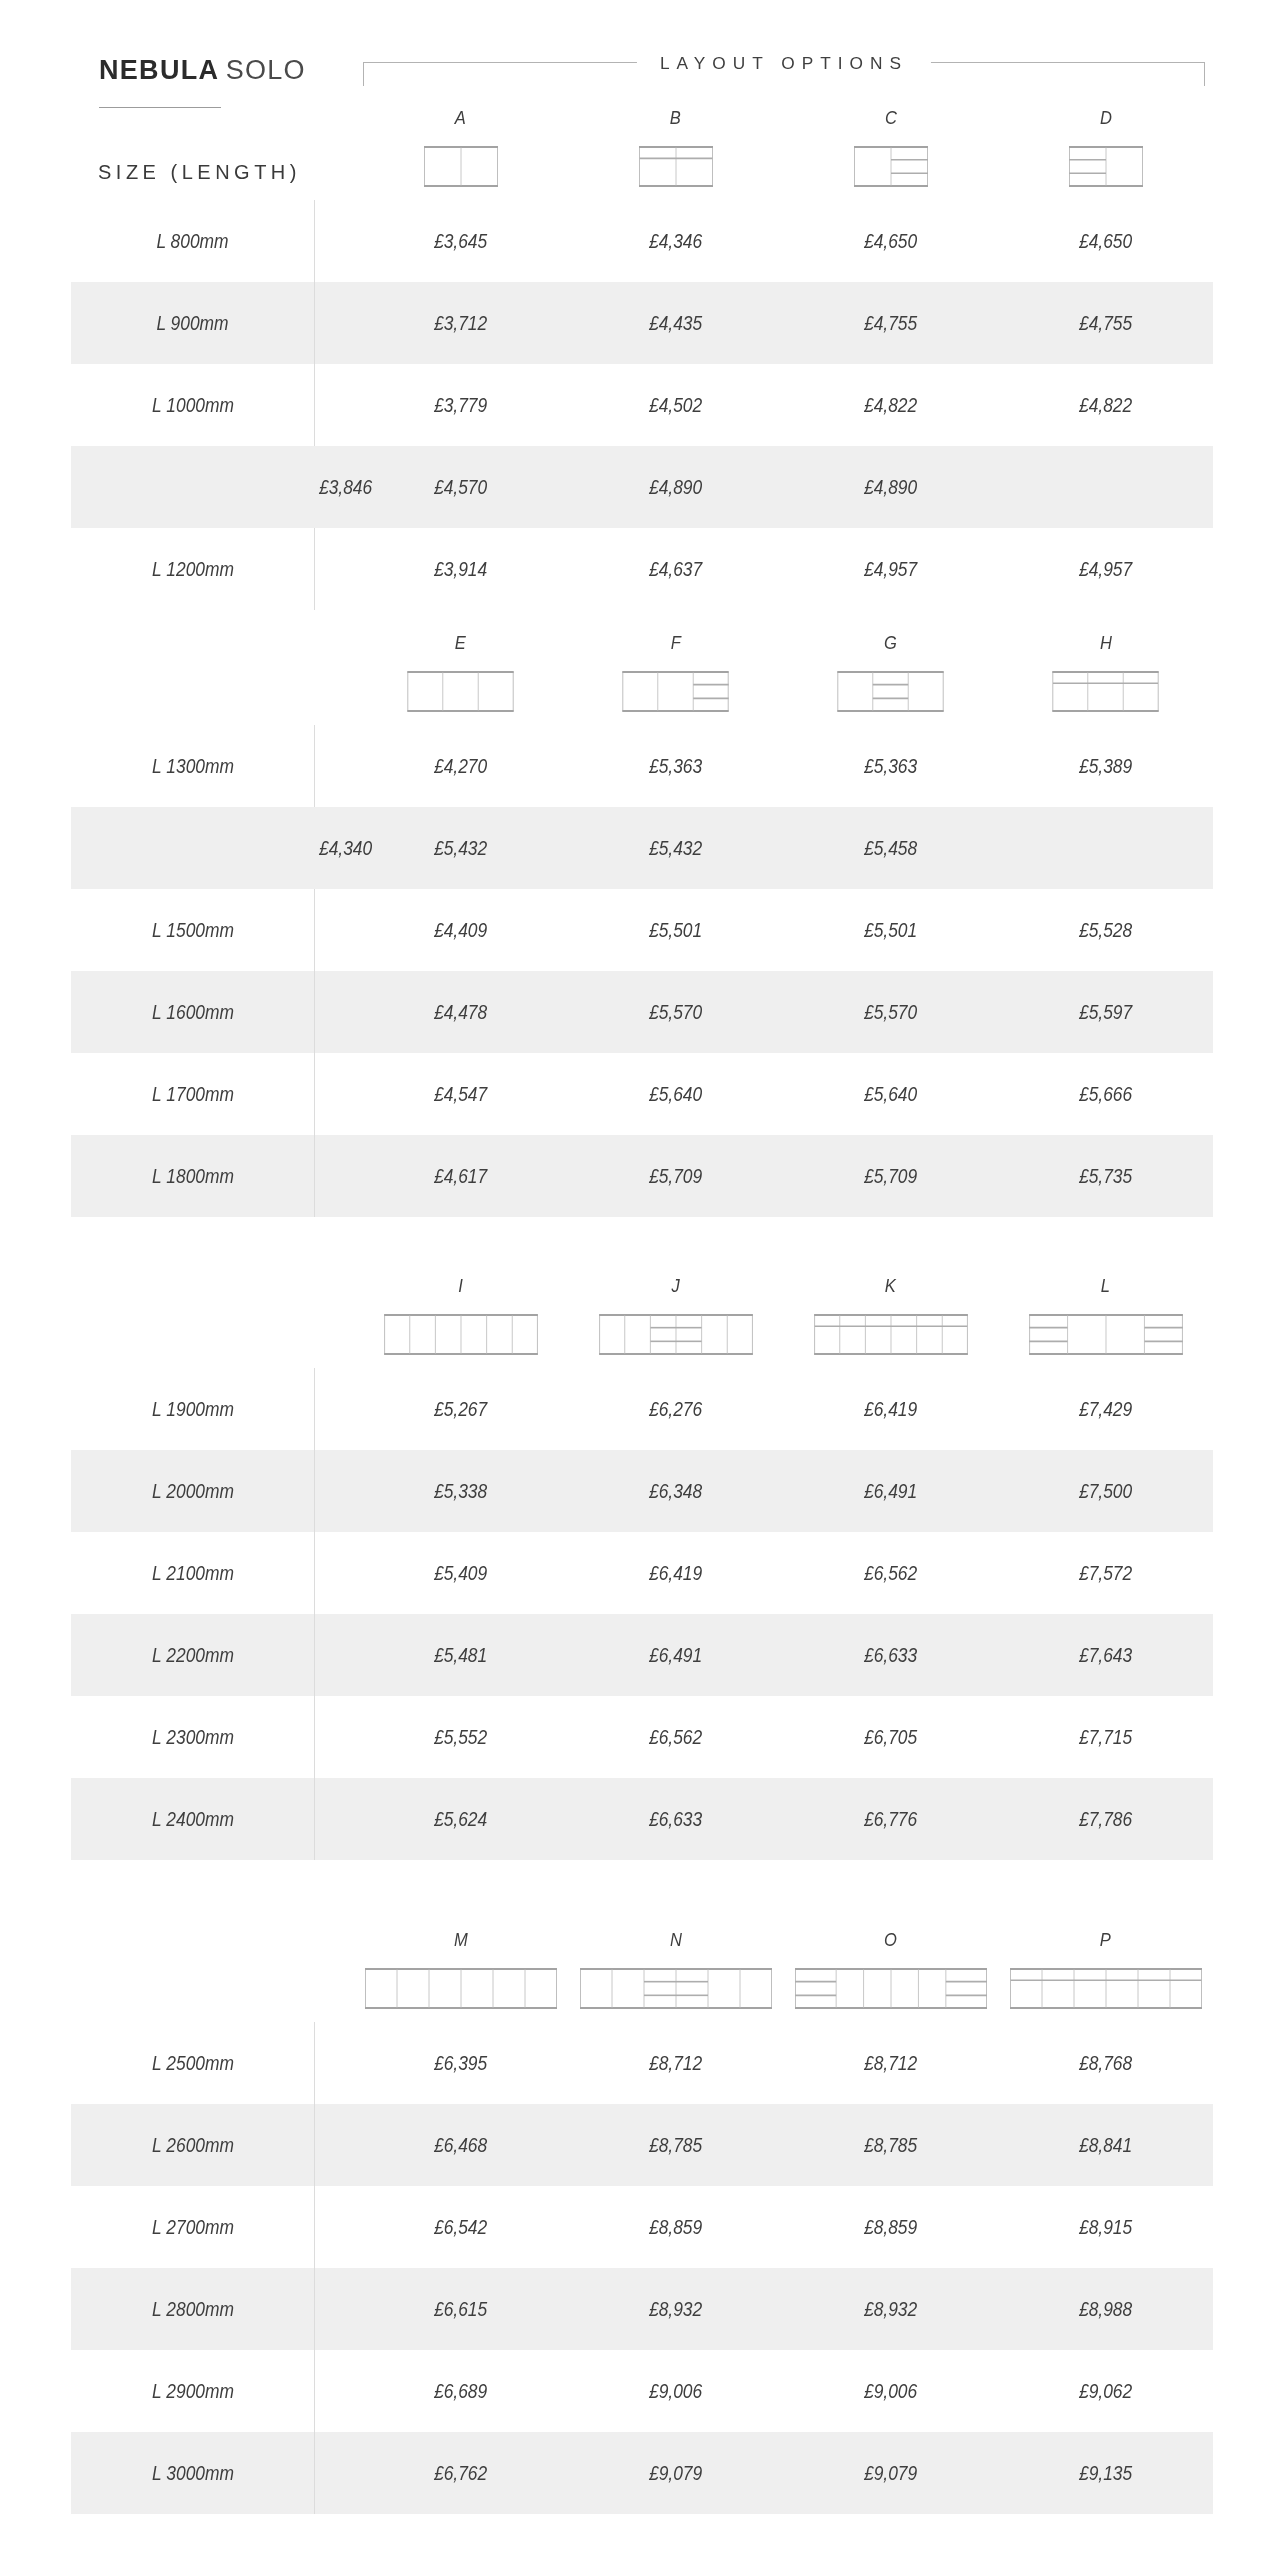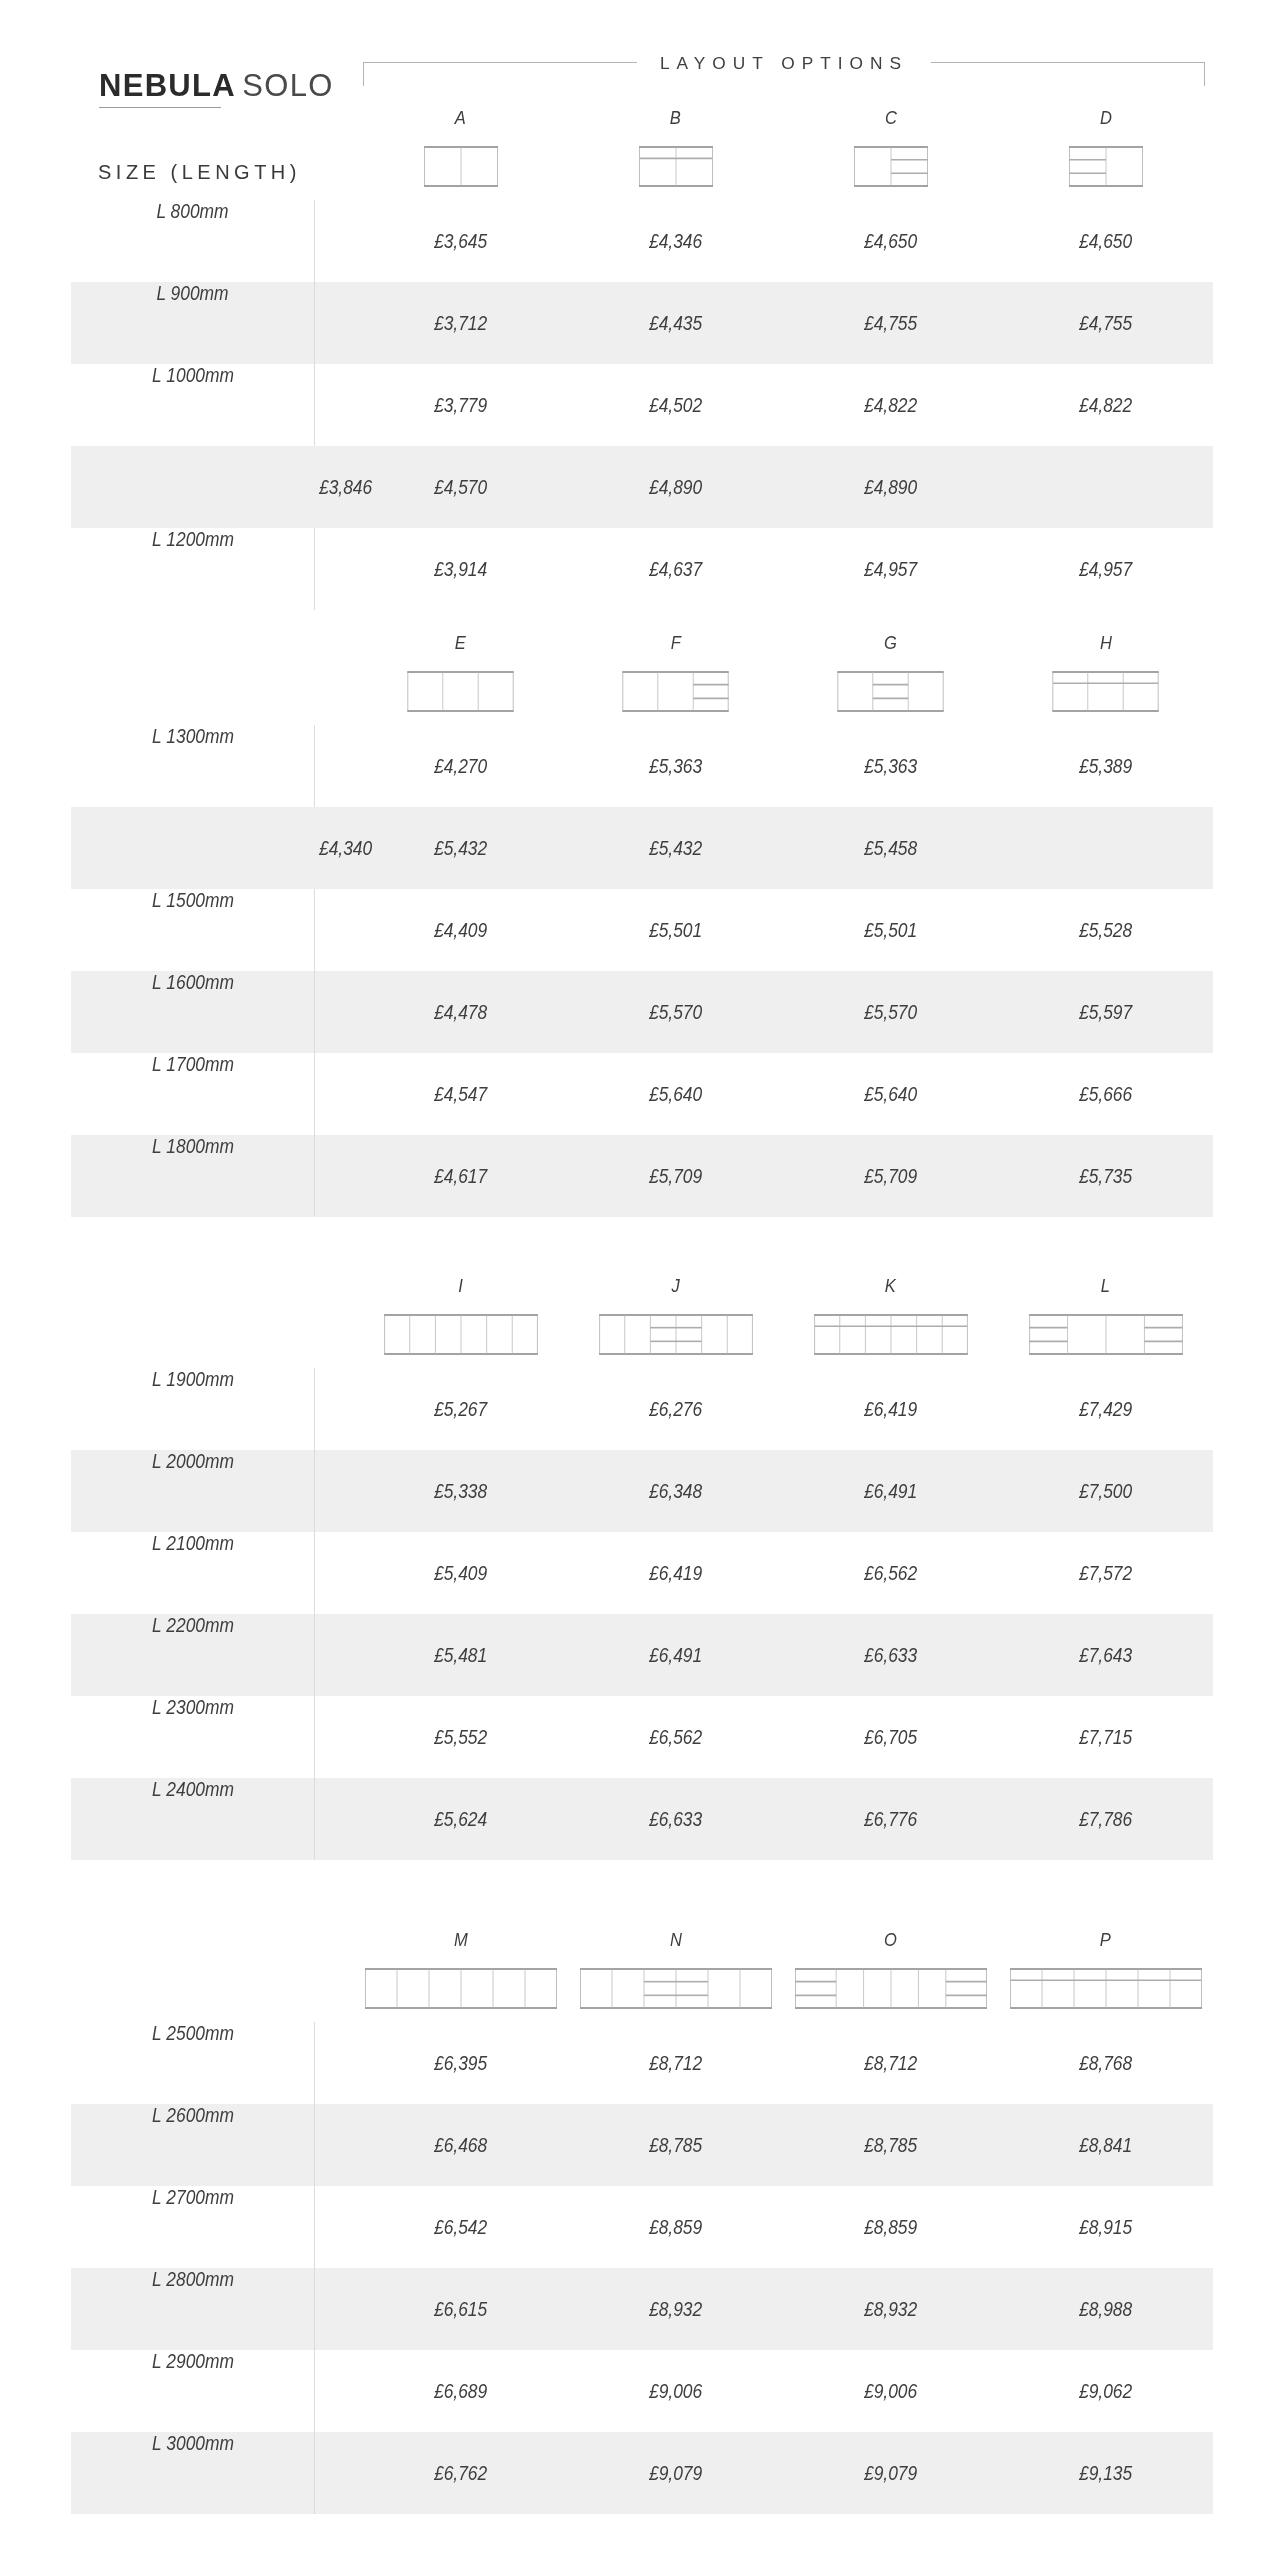--- a/index.html
+++ b/index.html
@@ -1,21 +1,21 @@
 <!DOCTYPE html>
 <html style="font-size:10.3px"><head>
 <meta charset="utf-8">
 <style>
   html,body{margin:0;padding:0;background:#ffffff;}
   body{width:1283px;height:2576px;font-family:"Liberation Sans", sans-serif;color:#3e3e3e;overflow:hidden;}
   .page{position:relative;width:1283px;height:2576px;background:#fff;}
 
   
   .page-header{position:relative;height:103px;}
-  .brand{position:absolute;left:99px;top:71px;font-size:31px;line-height:29.5px;letter-spacing:0.6px;white-space:nowrap;}
+  .brand{position:absolute;left:99px;top:56px;font-size:27px;line-height:29.5px;letter-spacing:0.6px;white-space:nowrap;}
   .brand .brand-primary{font-weight:bold;color:#2b2b2b;letter-spacing:1.3px;}
   .brand .brand-secondary{font-weight:normal;color:#4a4a4a;margin-left:6.4px;letter-spacing:1.3px;}
   .brand-underline{position:absolute;left:99px;top:107px;width:122px;height:0;border-top:1.3px solid #9c9c9c;}
   .bracket{position:absolute;left:363px;top:62px;width:840px;height:23px;
            border-top:0.6px solid #b3b3b3;border-left:0.6px solid #b3b3b3;border-right:0.6px solid #b3b3b3;}
   .bracket-label{position:absolute;left:50%;top:-11px;transform:translateX(-50%);
                  background:#fff;padding:0 23px;font-size:17.3px;line-height:22px;
                  letter-spacing:7px;color:#3f3f3f;white-space:nowrap;}
   .size-length{position:absolute;left:98px;top:161px;font-size:20px;letter-spacing:4.5px;color:#3a3a3a;white-space:nowrap;}
 
@@ -25,21 +25,21 @@
   .group-header.g1{height:97px;}
   .group-header.g2{height:115px;}
   .group-header.g3{height:151px;}
   .group-header.g4{height:162px;}
   .hcell{display:flex;flex-direction:column;align-items:center;justify-content:flex-end;padding-bottom:13.5px;}
   .col-letter{font-size:19px;color:#3e3e3e;margin-bottom:16.7px;}
   .icon-wrap{line-height:0;}
 
   .row{display:grid;grid-template-columns:244px 38px repeat(4,215px);height:82px;align-items:center;}
   .row.striped{background:#efefef;}
-  .size-cell{position:relative;height:100%;display:flex;justify-content:center;}
+  .size-cell{position:relative;height:100%;display:flex;align-items:center;justify-content:center;}
   .size-cell::after{content:'';position:absolute;right:0;top:0;bottom:0;width:0.6px;background:#dcdcdc;}
   .price-cell{text-align:center;}
   .cnd{display:inline-block;font-style:italic;transform:scaleX(0.87);transform-origin:center;white-space:nowrap;}
   .size-cell .cnd, .price-cell .cnd{font-size:20px;color:#3e3e3e;}
 </style>
 </head>
 <body>
 
 <div class="page">
 

